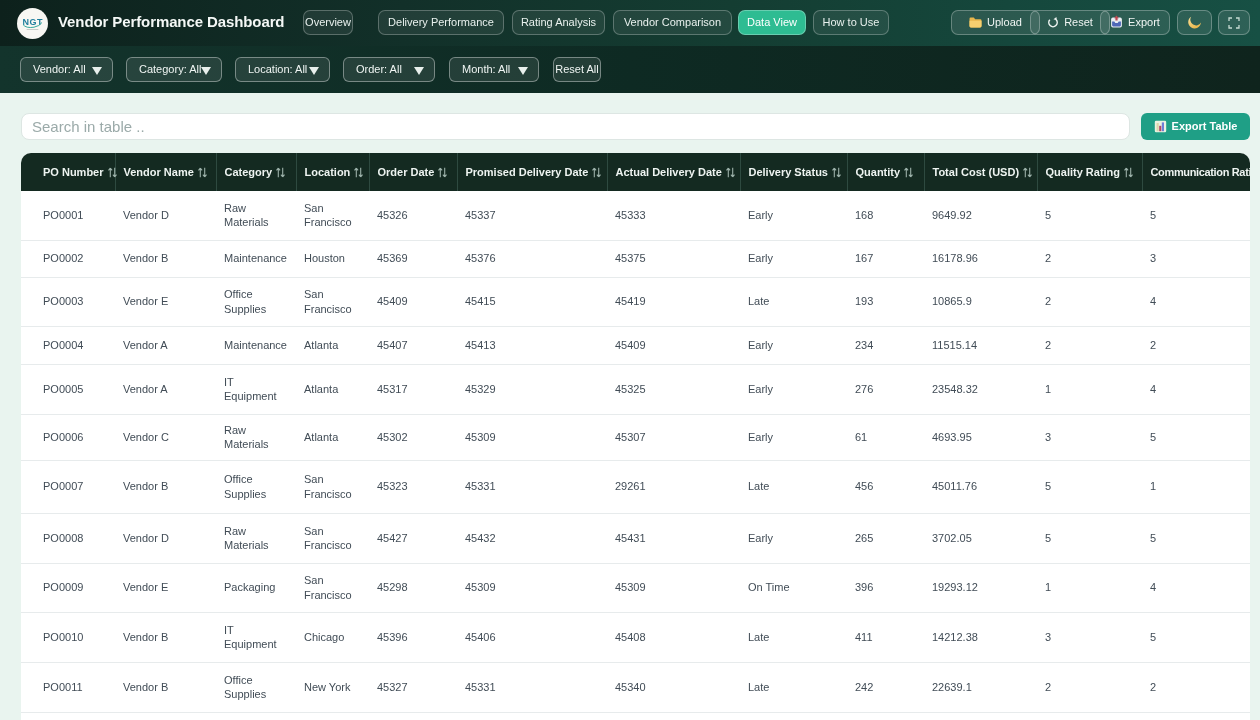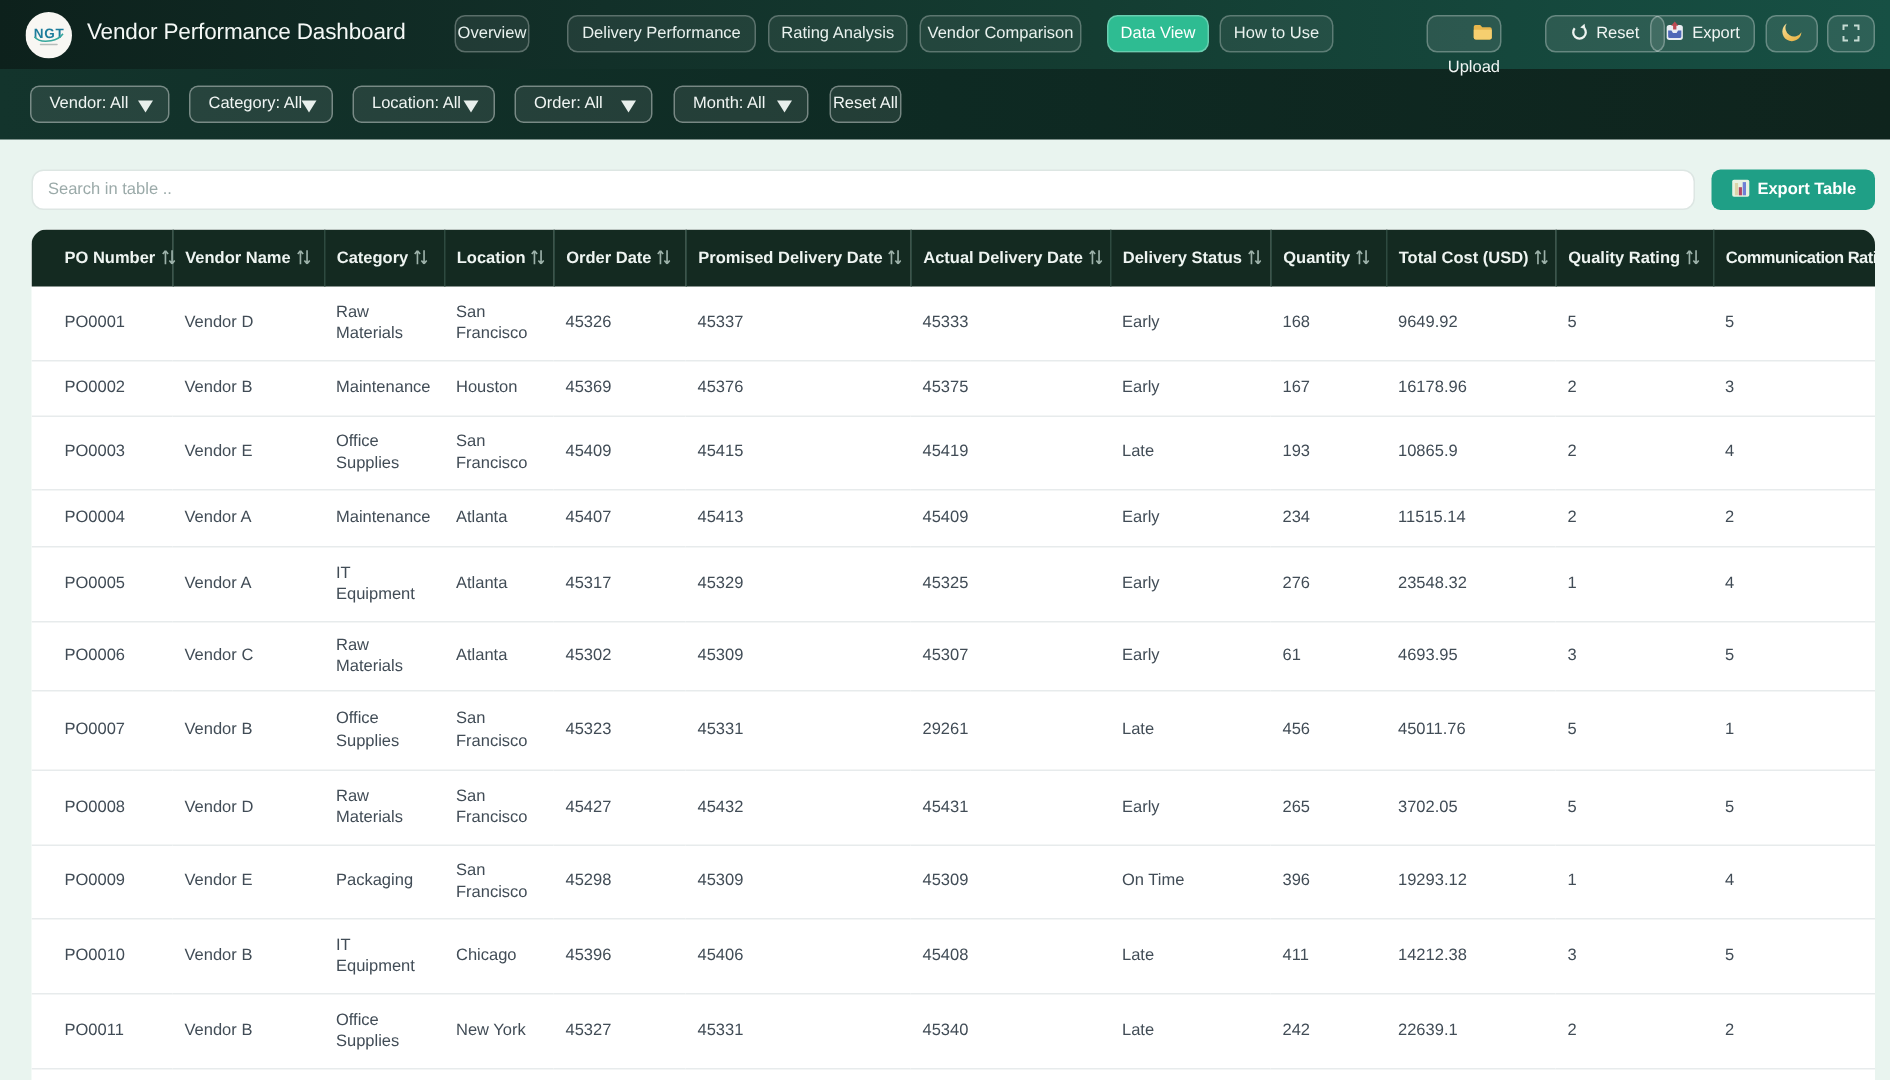--- a/index.html
+++ b/index.html
@@ -3,36 +3,36 @@
 <meta charset="utf-8">
 <style>
 * { margin:0; padding:0; box-sizing:border-box; }
 html,body { width:1260px; height:720px; overflow:hidden; }
 body { font-family:"Liberation Sans", sans-serif; background:#e9f4ef; position:relative; }
 .top { position:absolute; left:0; top:0; width:1260px; height:46px;
   background:linear-gradient(90deg, #0d211c 0%, #123029 32%, #143d32 58%, #15473c 80%, #175044 100%); }
 .fbar { position:absolute; left:0; top:46px; width:1260px; height:47px;
   background:linear-gradient(90deg, #13342c 0%, #0e2a23 50%, #0f241d 100%); }
 .logo { position:absolute; left:17px; top:8px; width:31px; height:31px; }
-.title { position:absolute; left:58px; top:13px; font-size:15px; font-weight:normal; color:#f4f8f6; letter-spacing:-0.1px; }
+.title { position:absolute; left:58px; top:13px; font-size:15px; font-weight:bold; color:#f4f8f6; letter-spacing:-0.1px; }
 .nbtn { position:absolute; top:10px; height:25px; border-radius:7px;
   background:rgba(255,255,255,0.07); border:1px solid rgba(255,255,255,0.26);
   color:#e9f1ee; font-size:11px; line-height:23px; text-align:center; }
 .nbtn.active { background:#2ebc92; border-color:rgba(255,255,255,0.28); color:#fff; }
 .abtn { position:absolute; top:10px; height:25px; border-radius:7px;
   background:rgba(255,255,255,0.10); border:1px solid rgba(255,255,255,0.28);
   color:#f0f5f3; font-size:11px; line-height:23px; text-align:center; }
 .abtn svg { vertical-align:-2px; margin-right:5px; }
 .fbtn { position:absolute; top:57px; height:25px; border-radius:6px;
   background:rgba(255,255,255,0.09); border:1px solid rgba(255,255,255,0.38);
   color:#f0f5f3; font-size:11px; line-height:23px; }
 .flabel { position:absolute; left:12px; top:0; }
 .tri { position:absolute; top:8.5px; width:0; height:0; border-left:5.5px solid transparent; border-right:5.5px solid transparent; border-top:8px solid #e8efec; }
 .search { position:absolute; left:21px; top:113px; width:1109px; height:27px; background:#fff;
-  border:1px solid #dde6e3; border-radius:8px; color:#9baaa9; font-size:11px; line-height:25px; padding-left:10px; }
+  border:1px solid #dde6e3; border-radius:8px; color:#9baaa9; font-size:15px; line-height:25px; padding-left:10px; }
 .expbtn { position:absolute; left:1141px; top:113px; width:109px; height:27px; background:#1f9f86;
   border-radius:6px; color:#fff; font-size:11px; font-weight:bold; line-height:27px; text-align:center; }
 .expbtn svg { vertical-align:-2.5px; margin-right:5px; }
 .tablewrap { position:absolute; left:21px; top:153px; width:1229px; height:567px;
   border-radius:10px 10px 0 0; overflow:hidden; background:#fff; }
 table { border-collapse:collapse; table-layout:fixed; width:1271px; }
 th { height:38px; background:#142a21; color:#eef4f1; font-size:11px; font-weight:bold;
   text-align:left; padding:0 0 0 8px; border-right:1px solid #2e4a40; white-space:nowrap; }
 th:last-child { border-right:none; }
 td { font-size:11px; color:#414c56; padding:0 4px 0 8px; border-bottom:1px solid #e7ebec;
@@ -49,24 +49,24 @@
 <circle cx="15.5" cy="15.5" r="15.5" fill="#f8f7f3"></circle>
 <text x="15.8" y="17" font-family="Liberation Sans" font-size="9" font-weight="bold" fill="#1e7d9c" text-anchor="middle" letter-spacing="0.5">NGT</text>
 <path d="M6 16.5 Q9 20.5 17 19.2 Q22.5 18.2 25 14.5" stroke="#35a79c" stroke-width="1" fill="none"></path>
 <rect x="9.5" y="21.2" width="12" height="0.9" rx="0.45" fill="#b5bdba"></rect>
 </svg>
 </div>
 <div class="title">Vendor Performance Dashboard</div>
 <div class="nbtn" style="left:303px;width:50px;">Overview</div>
 <div class="nbtn" style="left:378px;width:126px;">Delivery Performance</div>
 <div class="nbtn" style="left:512px;width:93px;">Rating Analysis</div>
-<div class="nbtn" style="left:613px;width:108px;">Vendor Comparison</div>
+<div class="nbtn" style="left:613px;width:119px;">Vendor Comparison</div>
 <div class="nbtn active" style="left:738px;width:68px;">Data View</div>
 <div class="nbtn" style="left:813px;width:76px;">How to Use</div>
-<div class="abtn" style="left:951px;width:50px;text-align:right;"><svg width="13" height="11" viewBox="0 0 13 11">
+<div class="abtn" style="left:951px;width:89px;"><svg width="13" height="11" viewBox="0 0 13 11">
       <path d="M0.5 1.8 Q0.5 0.6 1.7 0.6 H4.8 L6.2 2.2 H11.3 Q12.5 2.2 12.5 3.4 V9 Q12.5 10.4 11.1 10.4 H1.9 Q0.5 10.4 0.5 9 Z" fill="#e8b64c"></path>
       <path d="M0.5 3.8 H12.5 V9 Q12.5 10.4 11.1 10.4 H1.9 Q0.5 10.4 0.5 9 Z" fill="#f6cf6f"></path>
     </svg>Upload</div>
 <div class="abtn" style="left:1030px;width:80px;"><svg width="12" height="12" viewBox="0 0 12 12" fill="none">
       <path d="M2.8 3.8 A4.2 4.2 0 1 0 9.2 3.8" stroke="#eef4f1" stroke-width="1.5"></path>
       <path d="M9.4 0.9 L9.9 4.5 L6.5 3.3 Z" fill="#eef4f1"></path>
     </svg>Reset</div>
 <div class="abtn" style="left:1100px;width:70px;"><svg width="13" height="13" viewBox="0 0 13 13">
       <rect x="1.1" y="2.6" width="10.8" height="10" rx="1.8" fill="#e9eef3"></rect>
       <path d="M6.5 0.4 L8.9 3.2 H7.6 V5.6 H5.4 V3.2 H4.1 Z" fill="#bb4a52"></path>

